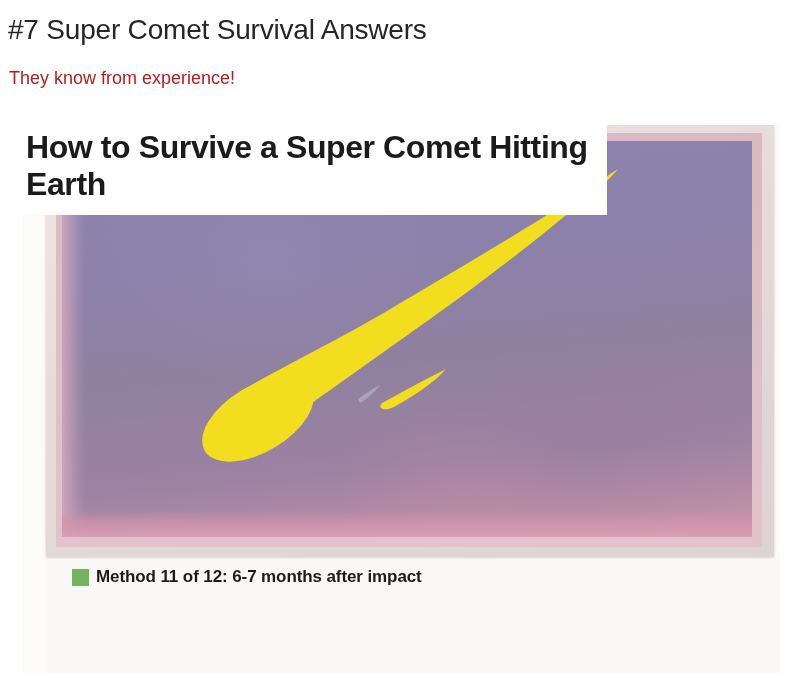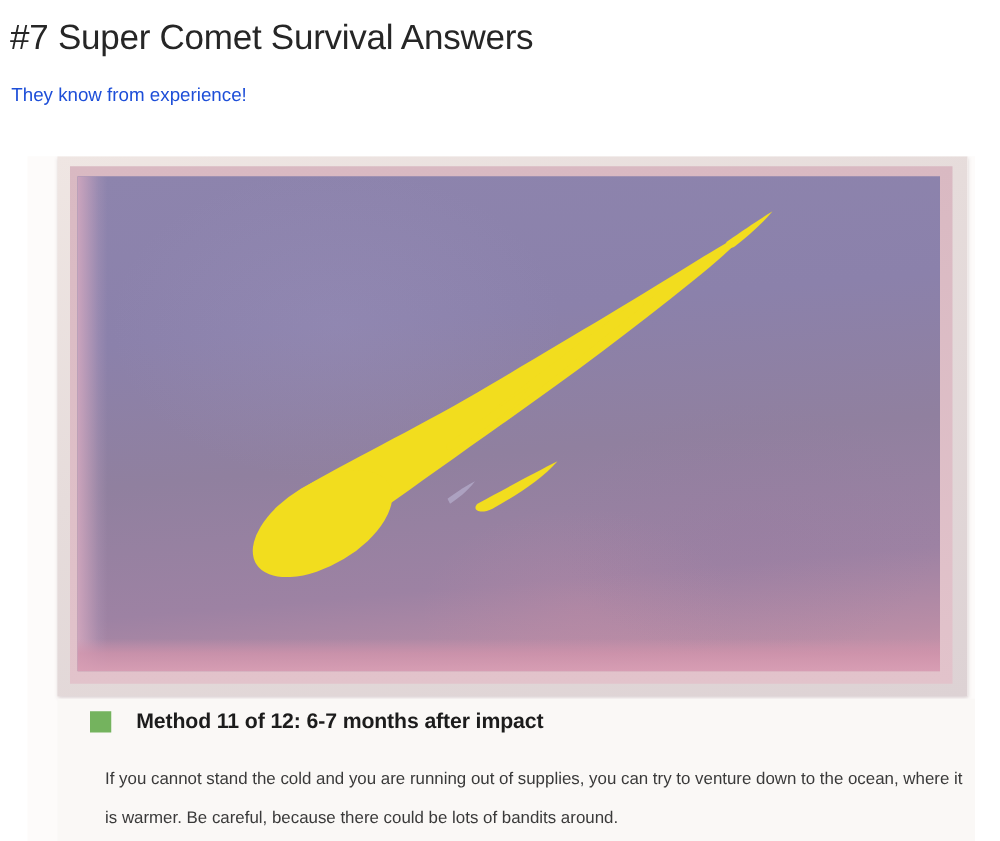--- a/index.html
+++ b/index.html
@@ -28,23 +28,23 @@
     font-size: 28px;
     font-weight: normal;
     color: #262626;
     letter-spacing: -0.2px;
     white-space: nowrap;
   }
   #subheadline {
     position: absolute;
     left: 9px;
     top: 68px;
-    font-size: 15px;
+    font-size: 18px;
     font-weight: normal;
-    color: #1d4ed8;
+    color: #b91c1c;
     white-space: nowrap;
   }
 
   
   #magazine-photo {
     position: absolute;
     left: 22px;
     top: 125px;
     width: 758px;
     height: 548px;
@@ -149,21 +149,21 @@
     width: 736px;
     height: 114px;
     background: #faf8f6;
   }
   #caption-heading-row {
     position: absolute;
     left: 26px;
     top: 8px;
     display: flex;
     align-items: center;
-    gap: 20px;
+    gap: 7px;
   }
   #method-swatch {
     width: 17px;
     height: 17px;
     background: #74b35e;
     flex: none;
   }
   #caption-heading {
     font-size: 17px;
     font-weight: bold;
@@ -233,22 +233,24 @@
         <path d="M 296 258 C 304 252, 312 247, 318 244 C 312 252, 304 258, 298 262 Z" fill="#b0a7c6" opacity="0.85"></path>
 
         <path d="M 520 52 C 534 42, 548 33, 556 28 C 548 38, 536 48, 526 56 C 520 60, 516 56, 520 52 Z" fill="#f2dd1e"></path>
       </svg>
 
       <div id="canvas-left-band"></div>
       <div id="canvas-bottom-band"></div>
     </div>
   </div>
 
+  <div id="title-overlay">
+    <div id="overlay-title">How to Survive a Super Comet Hitting Earth</div>
+  </div>
 
   <div id="caption-panel">
     <div id="caption-heading-row">
       <span id="method-swatch"></span>
       <span id="caption-heading">Method 11 of 12: 6-7 months after impact</span>
     </div>
-    <div id="caption-body">If you cannot stand the cold and you are running out of supplies, you can try to venture down to the ocean, where it is warmer. Be careful, because there could be lots of bandits around.</div>
   </div>
 
 </div>
 
 </body></html>

